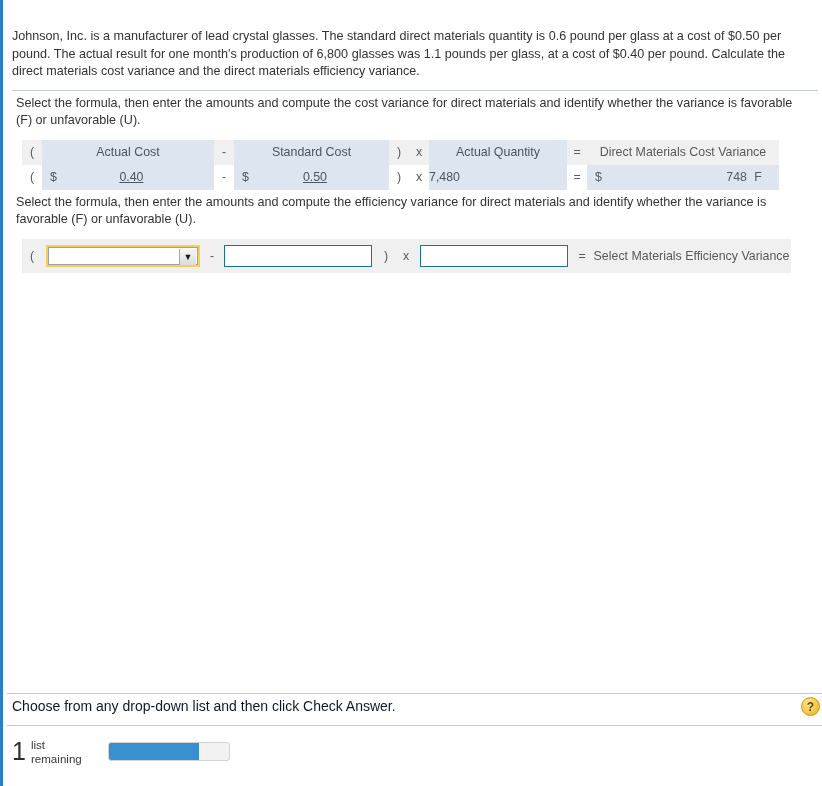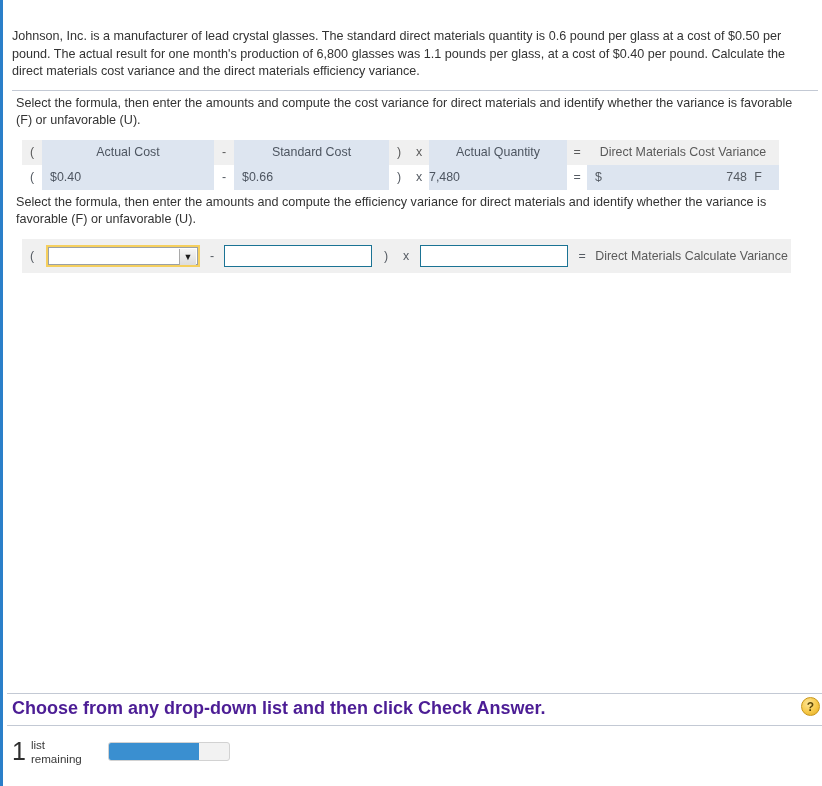--- a/index.html
+++ b/index.html
@@ -96,22 +96,23 @@
     align-items: center;
     height: 25px;
     padding: 0 8px;
     box-sizing: border-box;
   }
   .cellmoney .cur {
     font-size: 12.4px;
   }
   .cellmoney .amt {
     flex: 1;
-    text-align: left;
-    font-size: 12.4px;
+    text-align: center;
+    font-size: 12.4px;
+    text-decoration: underline;
   }
   .cellplain {
     display: block;
     text-align: left;
     font-size: 12.4px;
   }
   .resultcell {
     display: flex;
     align-items: center;
     height: 25px;
@@ -210,23 +211,22 @@
     position: absolute;
     left: 0;
     top: 694px;
     width: 819px;
     height: 31px;
   }
   .hint-text {
     position: absolute;
     left: 9px;
     top: 4px;
-    font-size: 18px;
-    color: #4c1d95;
-    font-weight: bold;
+    font-size: 14px;
+    color: #0f172a;
   }
   .help-icon {
     position: absolute;
     left: 798px;
     top: 3px;
     width: 19px;
     height: 19px;
     border-radius: 50%;
     background: radial-gradient(circle at 38% 32%, #fde596 0%, #f7c948 55%, #e0a81f 100%);
     border: 1px solid #c89619;
@@ -333,21 +333,21 @@
         <td class="field">
           <span class="cellmoney">
             <span class="cur">$</span>
             <span class="amt">0.40</span>
           </span>
         </td>
         <td class="blankgap">-</td>
         <td class="field">
           <span class="cellmoney">
             <span class="cur">$</span>
-            <span class="amt">0.66</span>
+            <span class="amt">0.50</span>
           </span>
         </td>
         <td class="blankgap">)</td>
         <td class="blankgap">x</td>
         <td class="field">
           <span class="cellplain">7,480</span>
         </td>
         <td class="blankgap">=</td>
         <td class="result-val">
           <span class="resultcell">
@@ -389,21 +389,21 @@
         <td>-</td>
         <td>
           <span class="txt-input"></span>
         </td>
         <td>)</td>
         <td>x</td>
         <td>
           <span class="txt-input wide"></span>
         </td>
         <td>=</td>
-        <td class="entry-label">Direct Materials Calculate Variance</td>
+        <td class="entry-label">Select Materials Efficiency Variance</td>
       </tr>
     </tbody>
       </table>
   </div>
 
   <div class="bottom-hr"></div>
 
   <div class="hint-row">
     <div class="hint-text">Choose from any drop-down list and then click Check Answer.</div>
     <div class="help-icon">?</div>

